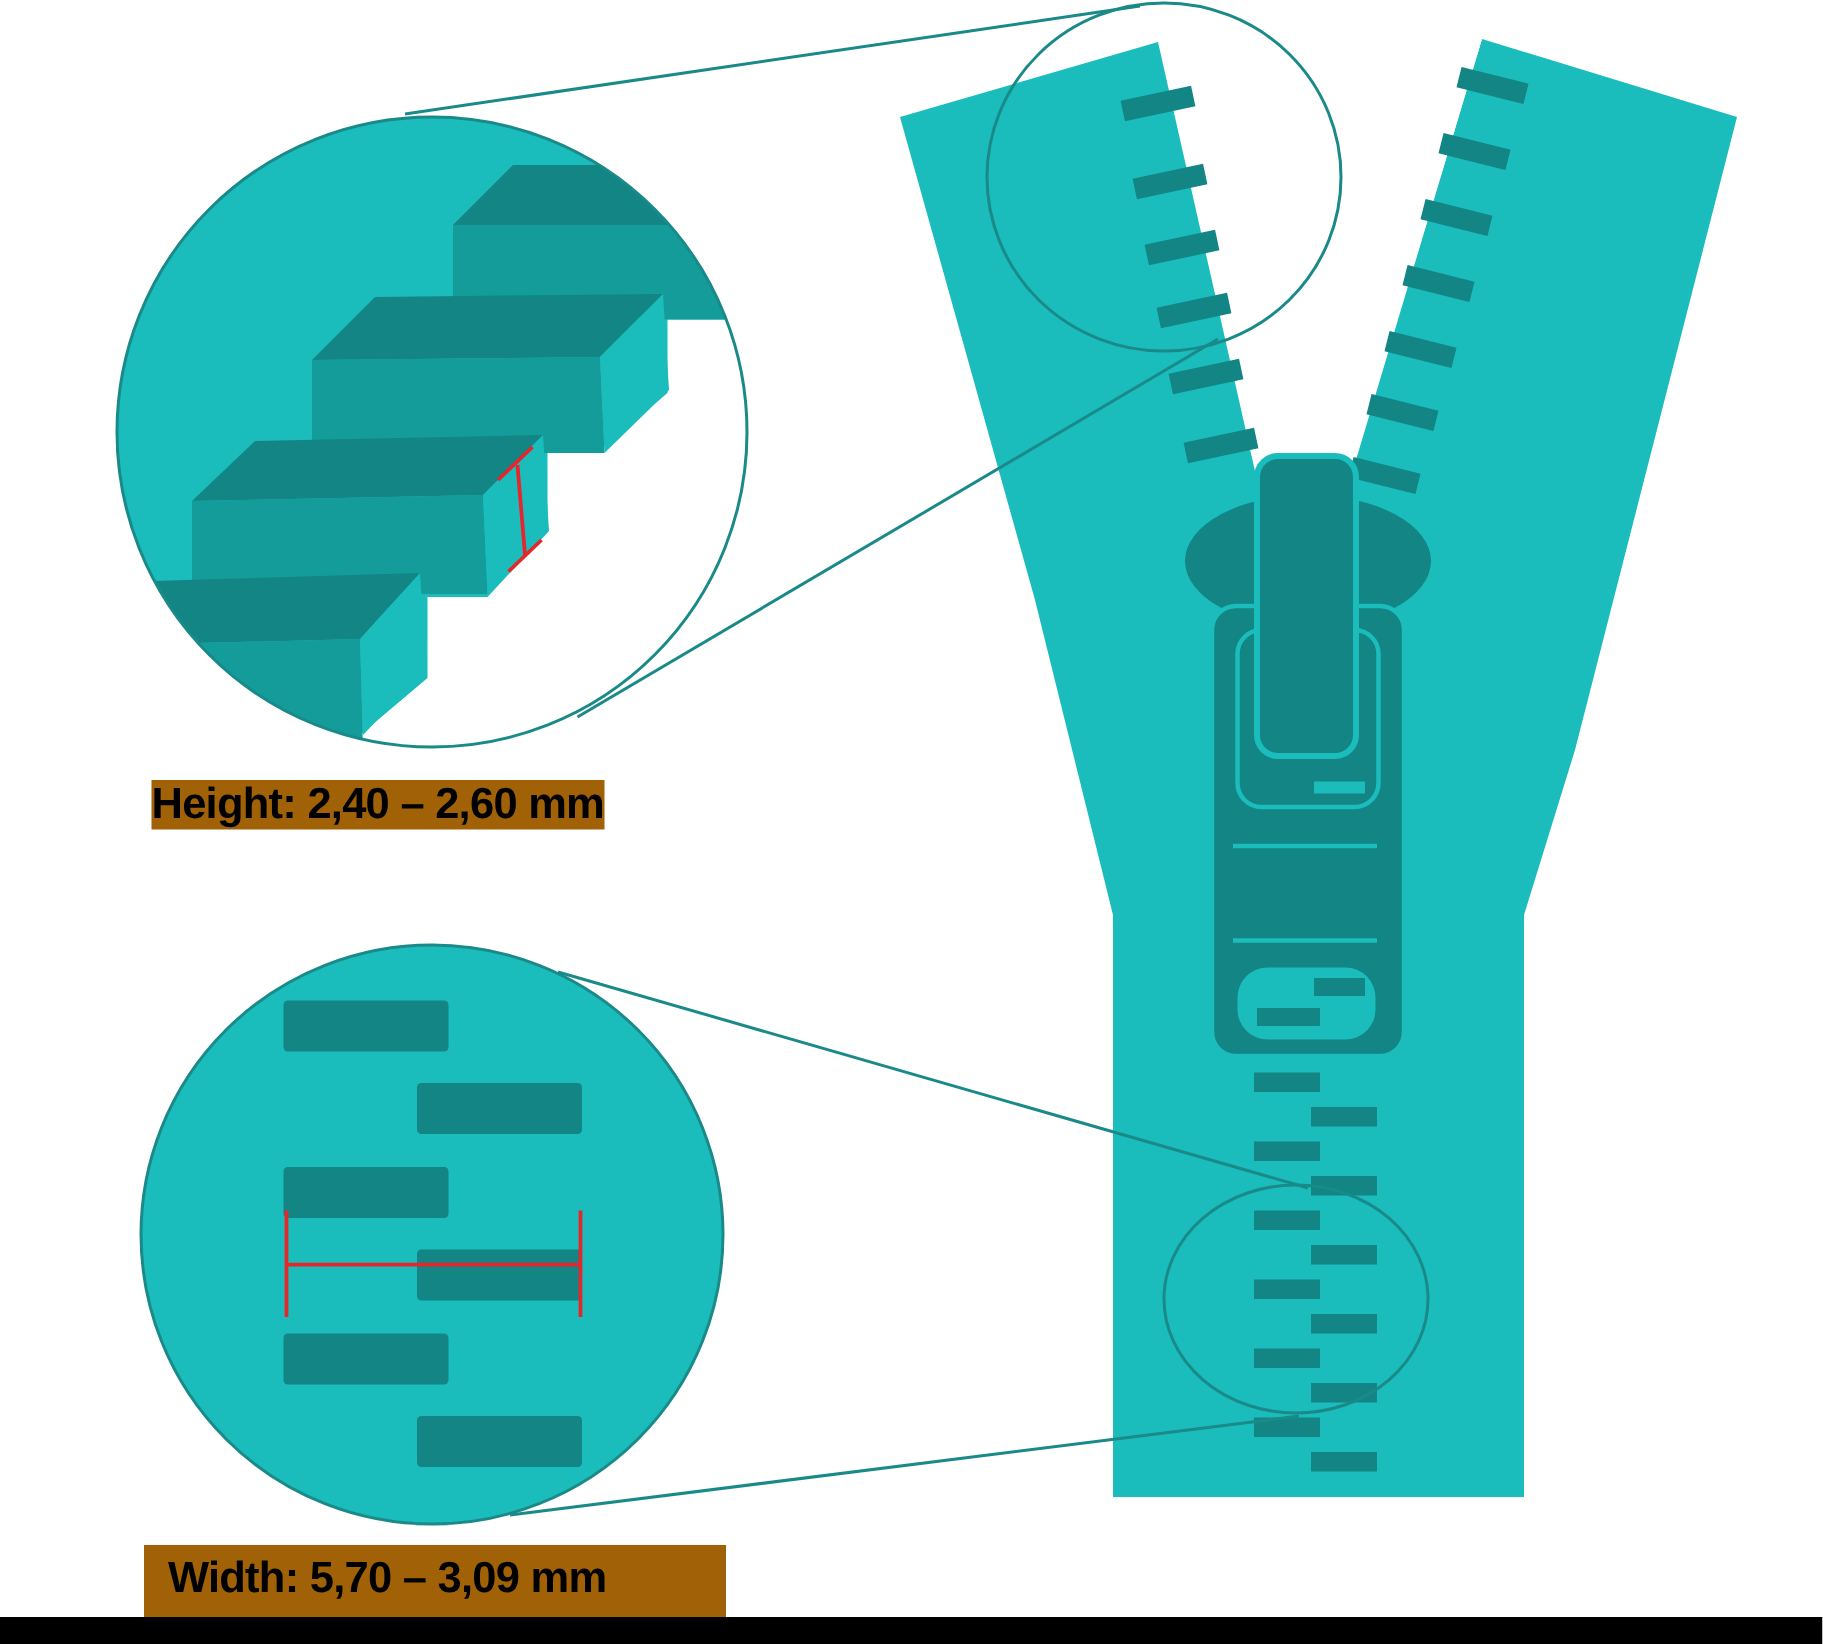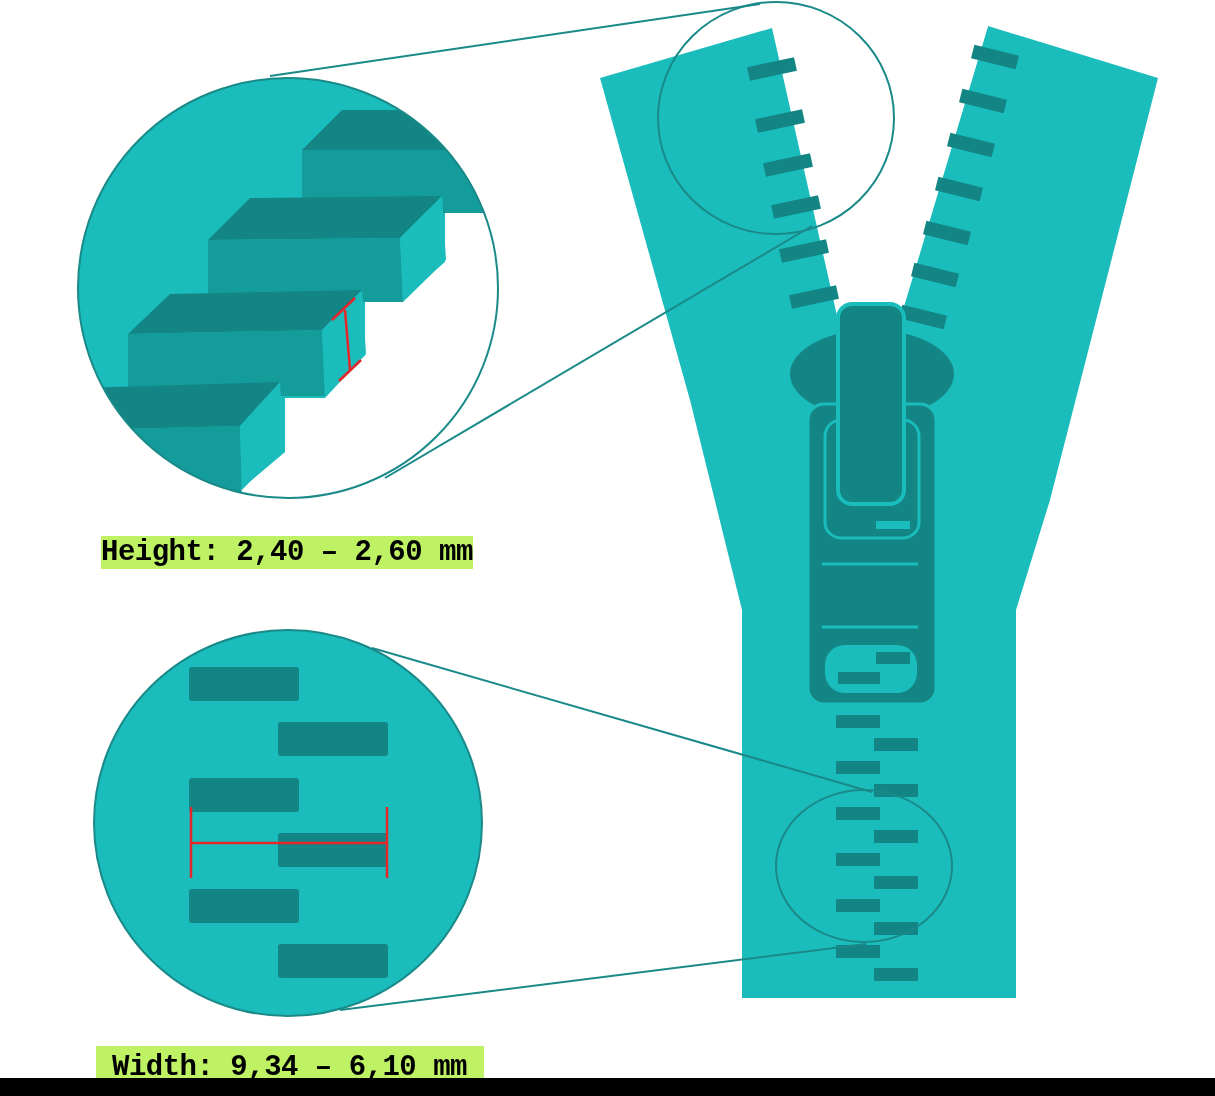--- a/index.html
+++ b/index.html
@@ -1,20 +1,20 @@
 <!DOCTYPE html>
 <html><head>
   <meta charset="utf-8">
   <style>
     html, body { margin: 0; padding: 0; background: #ffffff; }
     body { width: 1215px; height: 1096px; position: relative; overflow: hidden; font-family: "Liberation Sans", sans-serif; }
     #canvas { position: absolute; left: 0; top: 0; }
     .label {
-      position: absolute; font-family: Liberation Mono, monospace; font-weight: bold;
-      font-size: 29px; color: #000; letter-spacing: -0.5px; white-space: nowrap; background: #bef264; margin-top: 16px;
+      position: absolute; font-family: Liberation Sans, sans-serif; font-weight: bold;
+      font-size: 29px; color: #000; letter-spacing: -0.5px; white-space: nowrap; background: #a16207;
     }
     #label-height { left: 101px; top: 520px; }
     #label-width { left: 96px; top: 1030px; padding: 0 16px; width: 356px; height: 50px; line-height: 44px; }
     #bottom-bar { position: absolute; left: 0; top: 1078px; width: 1215px; height: 18px; background: #000; }
   </style>
 </head>
 <body>
 
 <svg id="canvas" width="1215" height="1096" viewBox="0 0 1215 1096">
   <defs>
@@ -132,14 +132,14 @@
     </g>
     <g stroke="#e5262b" stroke-width="2.5">
       <line x1="191" y1="807" x2="191" y2="878"></line>
       <line x1="387" y1="807" x2="387" y2="878"></line>
       <line x1="191" y1="843" x2="387" y2="843"></line>
     </g>
   </g>
 </svg>
 
 <div id="label-height" class="label">Height: 2,40 – 2,60 mm</div>
-<div id="label-width" class="label">Width: 9,34 – 6,10 mm</div>
+<div id="label-width" class="label">Width: 5,70 – 3,09 mm</div>
 <div id="bottom-bar"></div>
 
 </body></html>

